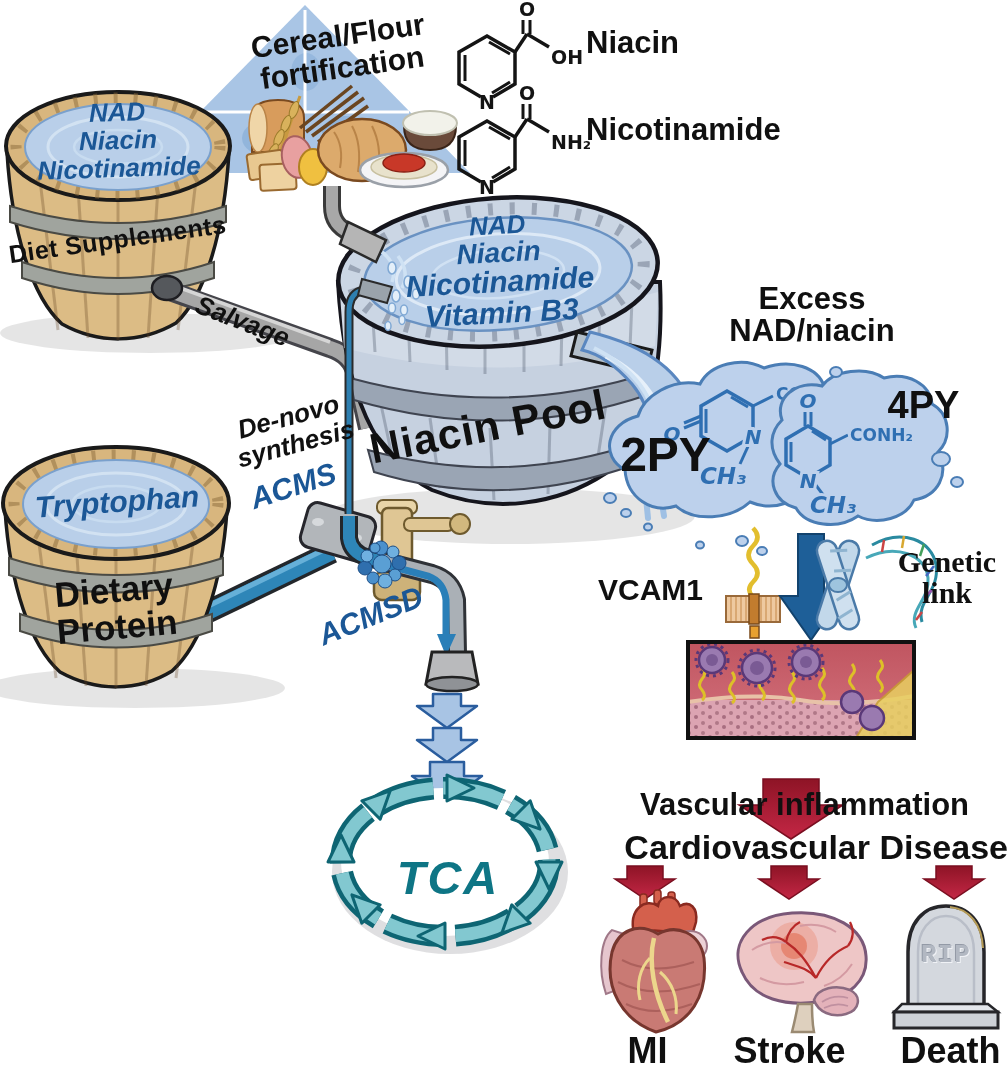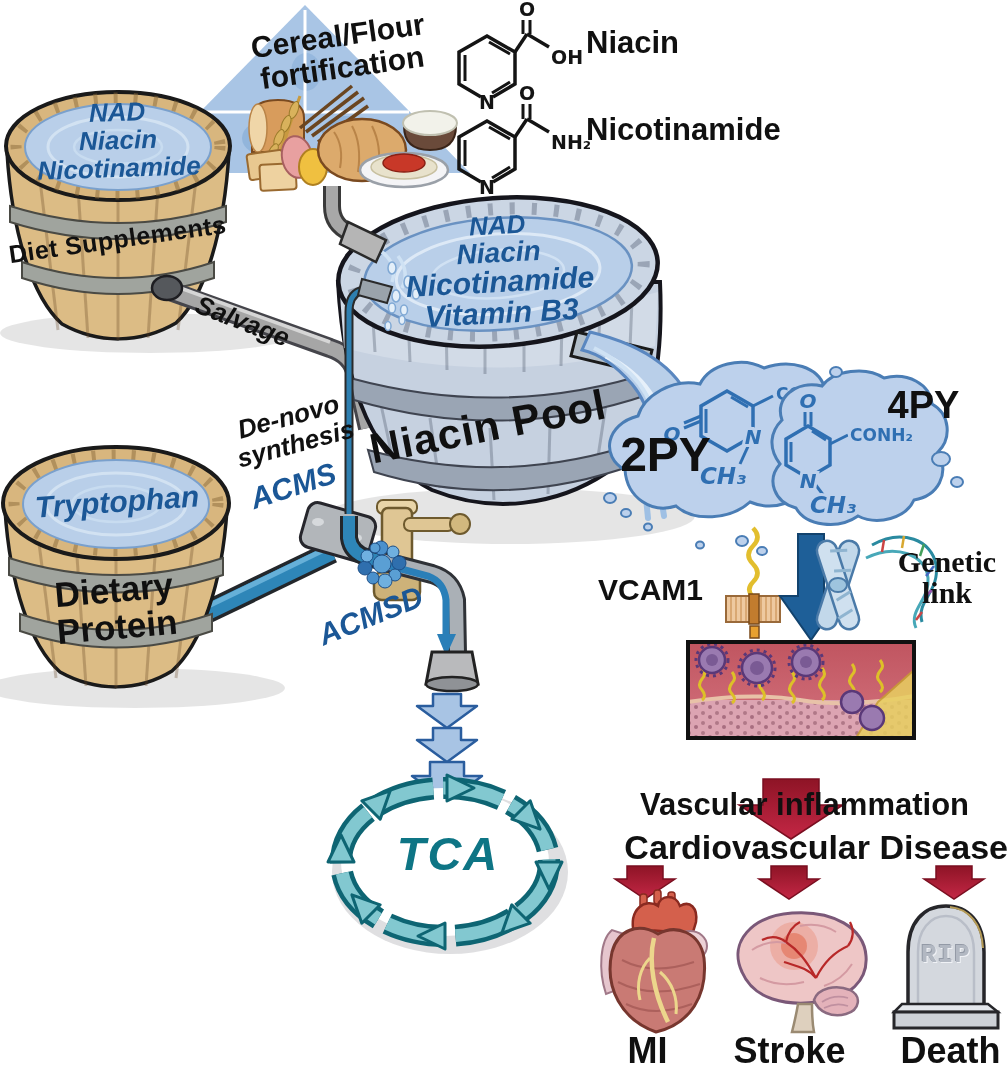--- a/index.html
+++ b/index.html
@@ -4,21 +4,21 @@
 <style>
   html,body{margin:0;padding:0;background:#fff;}
   .canvas{position:relative;width:1008px;height:1067px;background:#fff;
           font-family:"Liberation Sans",sans-serif;overflow:hidden;}
   svg.art{position:absolute;left:0;top:0;z-index:1;}
   .lbl{position:absolute;z-index:2;font-weight:bold;color:#101010;line-height:1.04;
        transform-origin:center center;}
   .center{text-align:center;}
   .blue{color:#1b5796;}
   .italic{font-style:italic;}
-  .teal{color:#0e7585;}
+  .teal{color:#0e7585;margin-top:24px;}
   .serif{font-family:Liberation Mono, monospace;}
 </style>
 </head>
 <body>
 
 <div class="canvas">
 
 <svg class="art" width="1008" height="1067" viewBox="0 0 1008 1067">
   <defs>
     <linearGradient id="gradRed" x1="0" y1="0" x2="0" y2="1">
@@ -518,20 +518,24 @@
 
 <div class="lbl center blue italic" style="left:18px;top:486px;width:198px;font-size:30px;transform:rotate(-4deg);">Tryptophan</div>
 
 <div class="lbl center" style="left:38px;top:572px;width:155px;font-size:35px;line-height:1.05;transform:rotate(-5deg);">
   <div>Dietary</div>
   <div>Protein</div>
 </div>
 
 <div class="lbl center teal italic" style="left:378px;top:830px;width:140px;font-size:47px;letter-spacing:2px;">TCA</div>
 
+<div class="lbl center" style="left:698px;top:283px;width:228px;font-size:31px;line-height:1.04;">
+  <div>Excess</div>
+  <div>NAD/niacin</div>
+</div>
 
 <div class="lbl center" style="left:618px;top:430px;width:95px;font-size:48px;">2PY</div>
 <div class="lbl center" style="left:876px;top:386px;width:95px;font-size:38px;">4PY</div>
 
 <div class="lbl" style="left:598px;top:574px;width:150px;font-size:30px;">VCAM1</div>
 
 <div class="lbl center" style="left:886px;top:547px;width:122px;font-size:30px;line-height:1.02;font-family:Liberation Serif, serif;">
   <div>Genetic</div>
   <div>link</div>
 </div>

